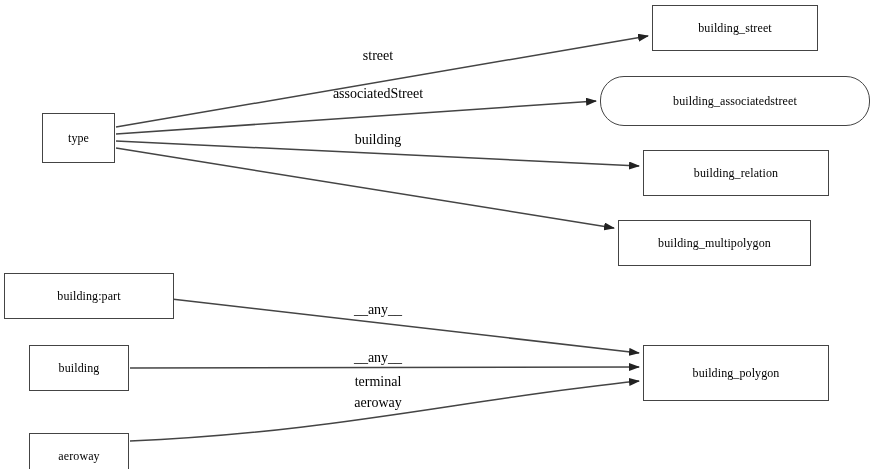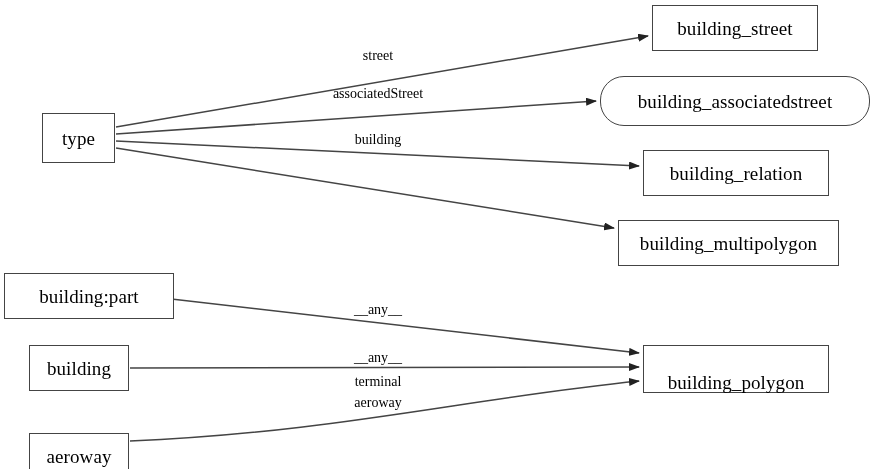--- a/index.html
+++ b/index.html
@@ -26,21 +26,21 @@
   .node-box {
     position: absolute;
     box-sizing: border-box;
     border: 1.4px solid #444444;
     background: #ffffff;
     display: flex;
     align-items: center;
     justify-content: center;
     color: #000000;
     font-family: "Liberation Serif", "DejaVu Serif", serif;
-    font-size: 19px;
+    font-size: 12px;
     line-height: 1;
     white-space: nowrap;
     letter-spacing: 0.1px;
   }
   .edge-label {
     position: absolute;
     color: #000000;
     font-family: "Liberation Serif", "DejaVu Serif", serif;
     font-size: 14px;
     line-height: 1;
@@ -82,37 +82,37 @@
   </div>
 
   <div class="node-box" style="left:600px; top:76px; width:270px; height:50px;border-radius:24px;">
     <span>building_associatedstreet</span>
   </div>
 
   <div class="node-box" style="left:643px; top:150px; width:186px; height:46px;">
     <span>building_relation</span>
   </div>
 
-  <div class="node-box" style="left:618px; top:220px; width:221px; height:46px;">
+  <div class="node-box" style="left:618px; top:220px; width:193px; height:46px;">
     <span>building_multipolygon</span>
   </div>
 
   <div class="node-box" style="left:4px; top:273px; width:170px; height:46px;">
     <span>building:part</span>
   </div>
 
   <div class="node-box" style="left:29px; top:345px; width:100px; height:46px;">
     <span>building</span>
   </div>
 
   <div class="node-box" style="left:29px; top:419px; width:100px; height:46px;margin-top:14px;">
     <span>aeroway</span>
   </div>
 
-  <div class="node-box" style="left:643px; top:345px; width:186px; height:48px;align-items:flex-end;">
+  <div class="node-box" style="left:643px; top:345px; width:186px; height:56px;">
     <span>building_polygon</span>
   </div>
 
   <div class="edge-label" style="left:378px; top:56px;">street</div>
 
   <div class="edge-label" style="left:378px; top:94px;">associatedStreet</div>
 
   <div class="edge-label" style="left:378px; top:140px;">building</div>
 
 

